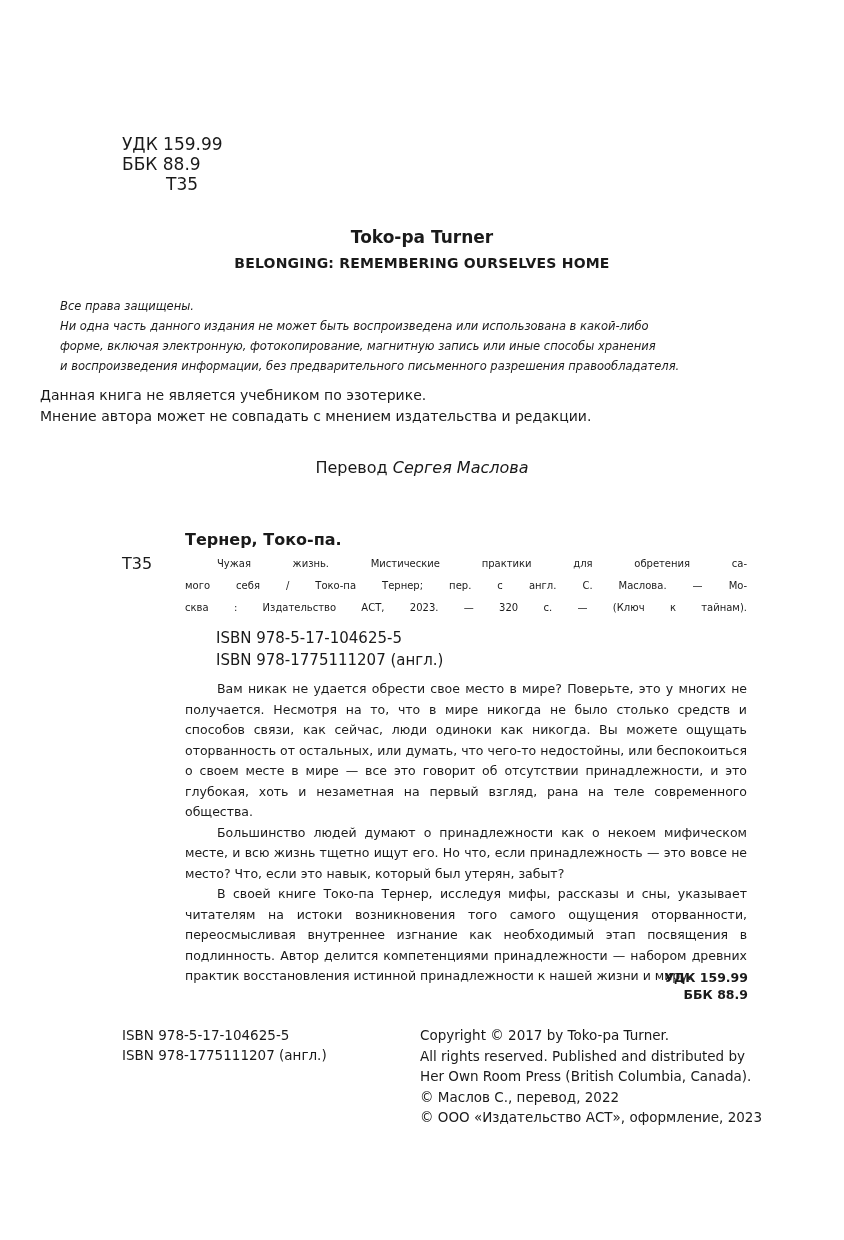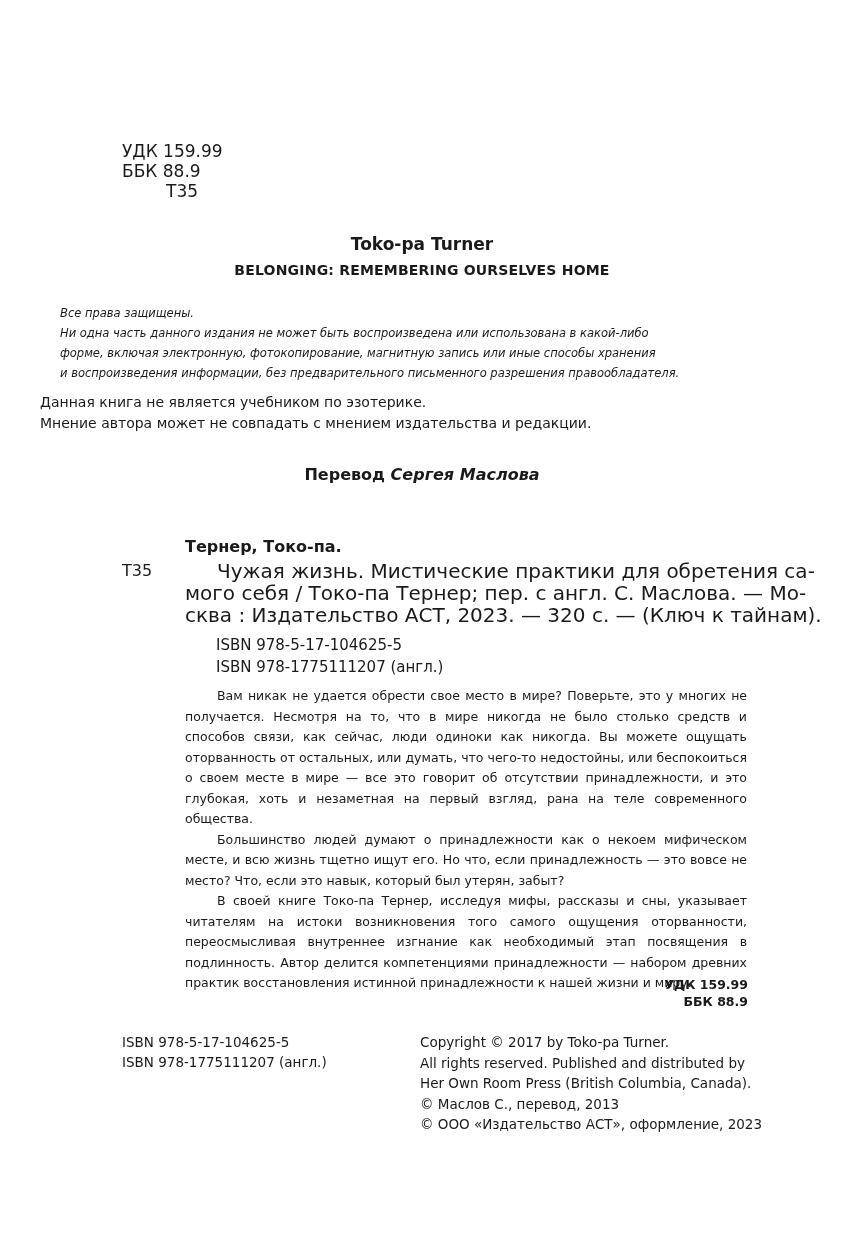--- a/index.html
+++ b/index.html
@@ -1,32 +1,32 @@
 <!DOCTYPE html>
 <html><head>
 <meta charset="utf-8">
 <style>
   html, body { margin: 0; padding: 0; background: #ffffff; }
   body { width: 844px; height: 1240px; position: relative; overflow: hidden; color: #1a1a1a;
          font-family: "DejaVu Sans", sans-serif; }
-  .abs { position: absolute; margin-top: 7px; }
+  .abs { position: absolute; }
   .classif { left: 122px; top: 134px; font-size: 17px; line-height: 20px; }
   .classif div { white-space: nowrap; }
   .classif .t35 { padding-left: 44px; }
   .orig { left: 0; width: 844px; top: 225px; text-align: center; font-weight: bold; }
   .orig .author { font-size: 17px; line-height: 24px; }
   .orig .title { font-size: 14px; line-height: 28px; letter-spacing: 0.2px; }
   .rights { left: 60px; width: 720px; top: 296px; text-align: left; font-style: italic;
             font-size: 11.5px; line-height: 20px; }
   .disclaimer { left: 40px; width: 760px; top: 385px; text-align: left; font-size: 14px; line-height: 21px; }
-  .credits { left: 0; width: 844px; top: 455px; text-align: center; font-size: 16px; line-height: 25px; font-weight: bold; }
+  .credits { left: 0; width: 844px; top: 455px; text-align: center; font-size: 16px; line-height: 25px; }
   .credits i { font-style: italic; }
   .catalog-author { left: 185px; top: 530px; font-weight: bold; font-size: 16px; line-height: 20px; }
   .catalog-code { left: 122px; top: 553px; font-size: 16px; line-height: 22px; }
-  .catalog-desc { left: 185px; top: 553px; width: 562px; font-size: 20px; line-height: 22px; text-align: justify; }
+  .catalog-desc { left: 185px; top: 553px; width: 562px; font-size: 10px; line-height: 22px; text-align: justify; }
   .catalog-desc .line { display: block; text-align: justify; text-align-last: justify; white-space: nowrap; }
   .catalog-desc .ind { padding-left: 32px; }
   .isbn-block { left: 216px; top: 627px; font-size: 15px; line-height: 22px; }
   .annotation { left: 185px; top: 679px; width: 562px; font-size: 12.5px; line-height: 20.5px; }
   .annotation p { margin: 0; text-indent: 32px; text-align: justify; }
   .udk-right { left: 560px; width: 188px; top: 969px; text-align: right; font-weight: bold; font-size: 12.5px; line-height: 17px; }
   .isbn-bottom { left: 122px; top: 1025px; font-size: 13.5px; line-height: 20px; }
   .copyright { left: 420px; width: 330px; top: 1025px; font-size: 13.5px; line-height: 20.5px; white-space: nowrap; }
 </style>
 </head>
@@ -87,15 +87,15 @@
 
 <div class="abs isbn-bottom">
   <div>ISBN 978-5-17-104625-5</div>
   <div>ISBN 978-1775111207 (англ.)</div>
 </div>
 
 <div class="abs copyright">
   <div>Copyright © 2017 by Toko-pa Turner.</div>
   <div>All rights reserved. Published and distributed by</div>
   <div>Her Own Room Press (British Columbia, Canada).</div>
-  <div>© Маслов С., перевод, 2013</div>
+  <div>© Маслов С., перевод, 2022</div>
   <div>© ООО «Издательство АСТ», оформление, 2023</div>
 </div>
 
 </body></html>

